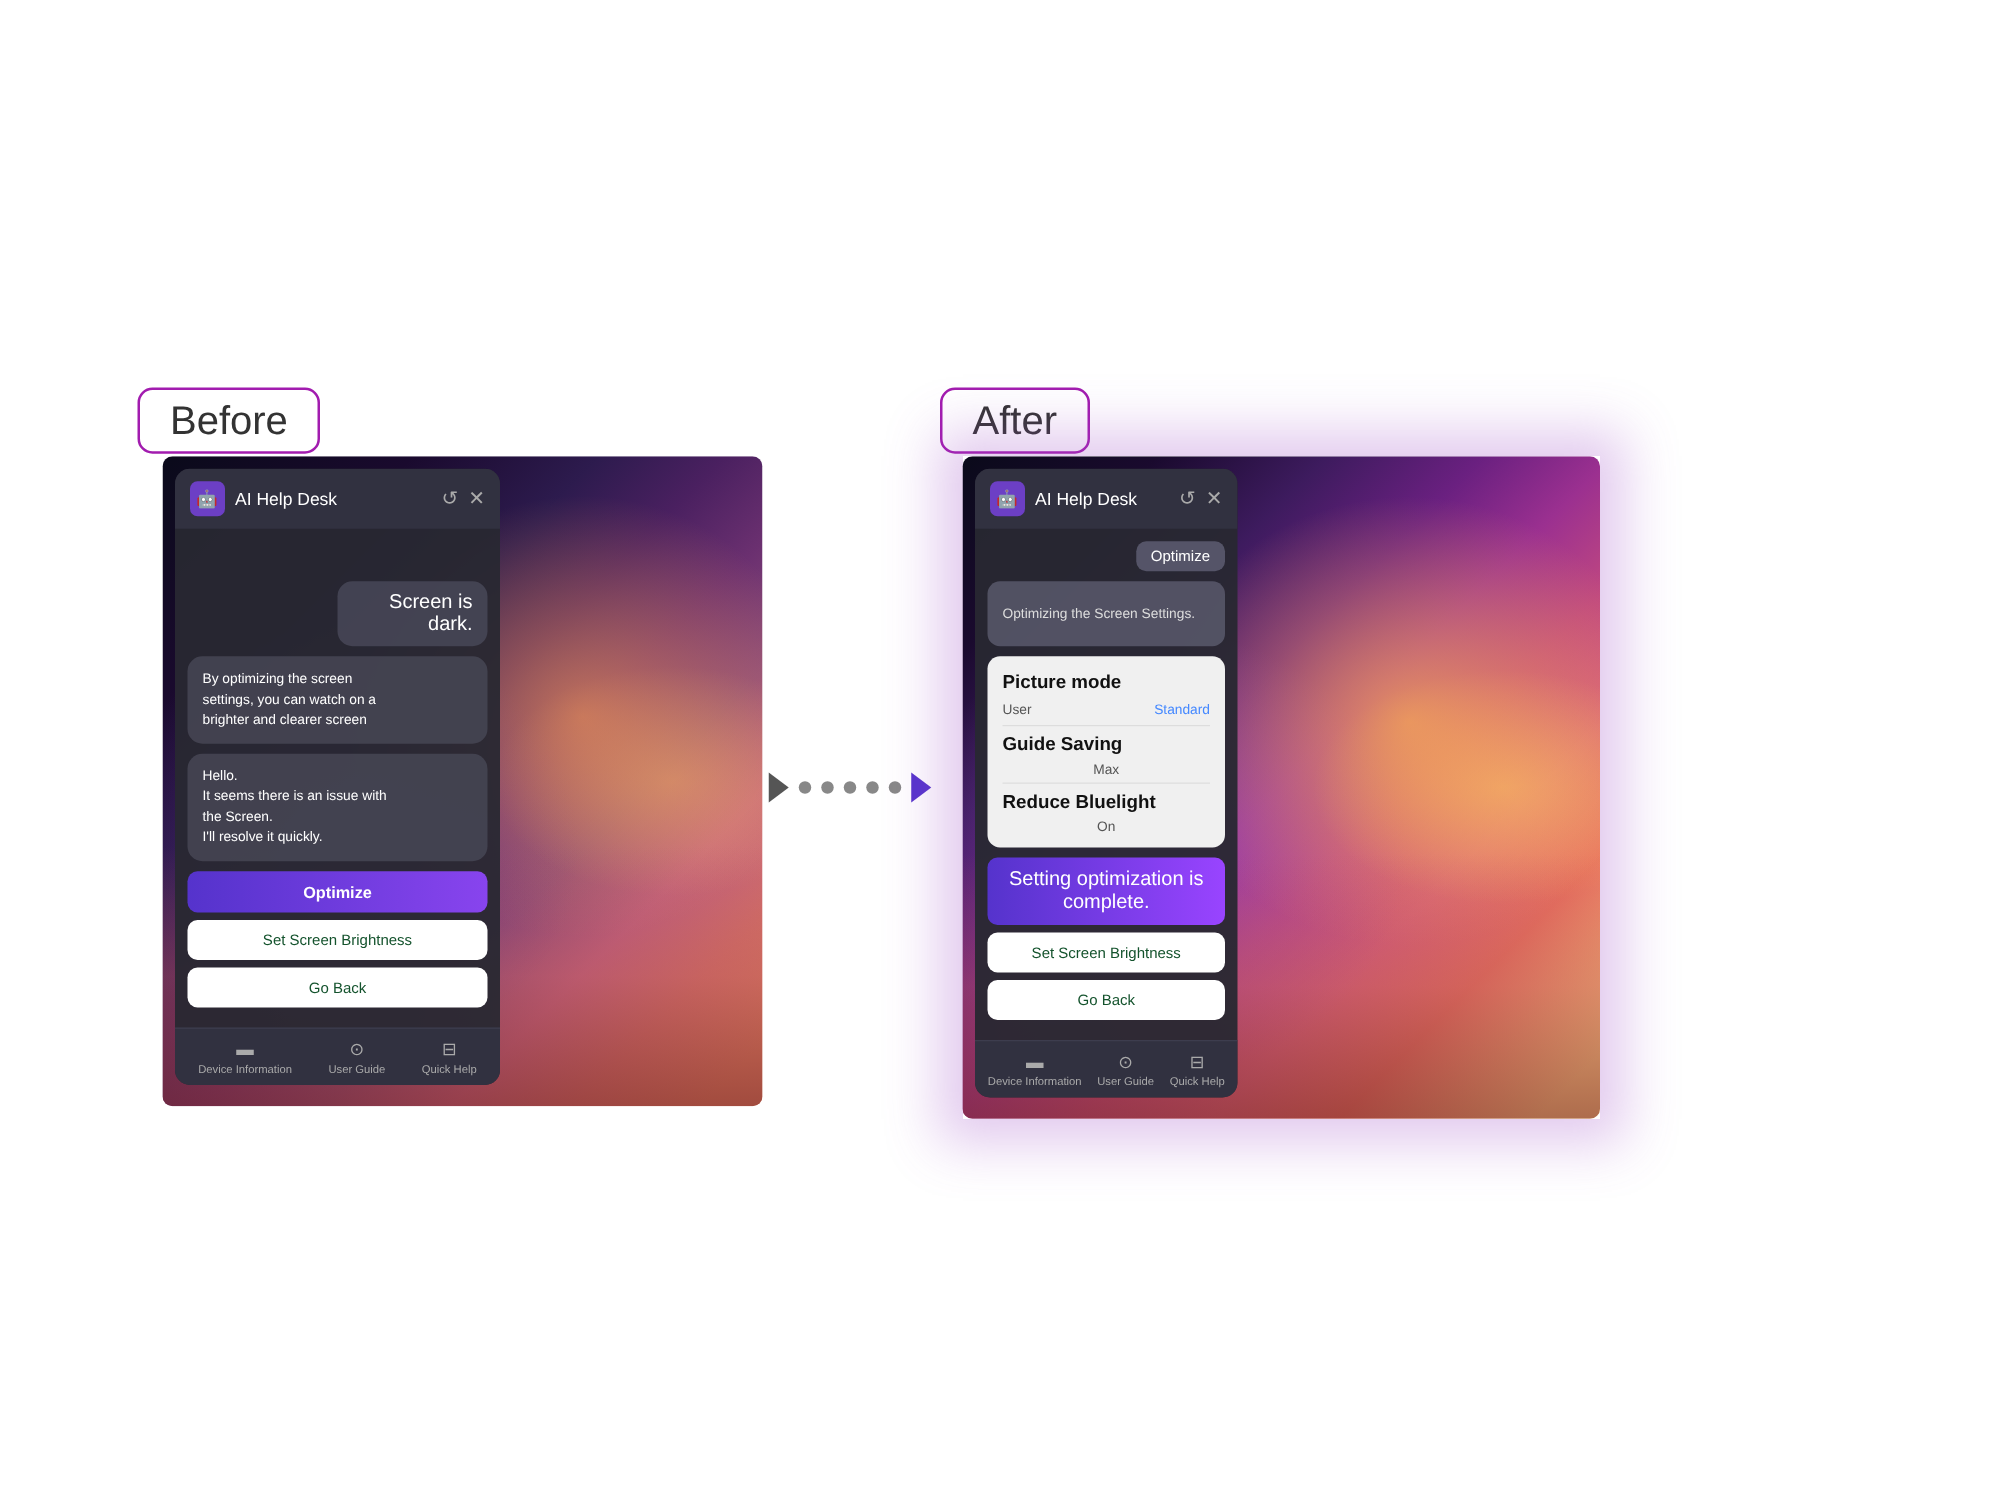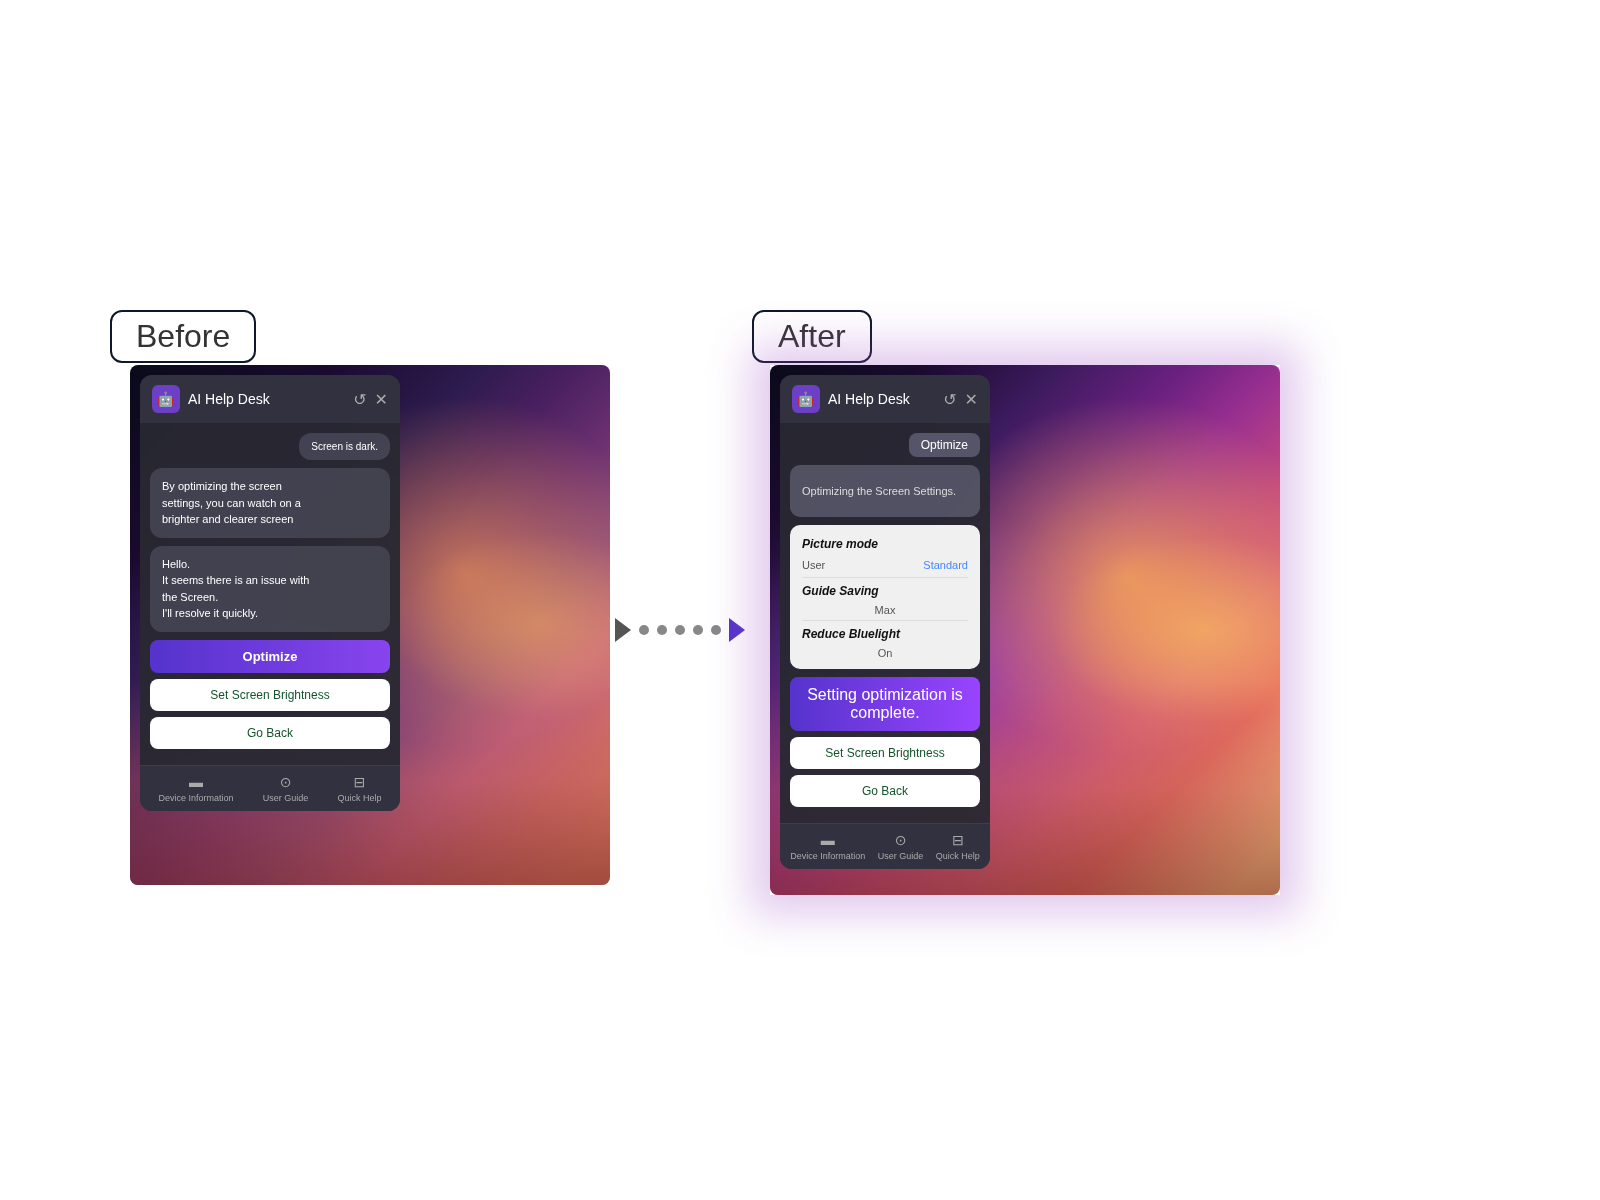--- a/index.html
+++ b/index.html
@@ -23,21 +23,21 @@
       justify-content: center;
     }
 
     
     .label-before, .label-after {
       position: absolute;
       top: 310px;
       font-size: 32px;
       font-weight: 400;
       color: #333;
-      border: 2px solid #0f172a;
+      border: 2px solid #a21caf;
       border-radius: 12px;
       padding: 6px 24px;
       background: #fff;
     }
     .label-before { left: 110px; }
     .label-after { left: 752px; }
 
     
     .tv-container {
       position: absolute;
@@ -139,26 +139,27 @@
     .panel-body {
       padding: 10px;
     }
 
     
     .bubble-user {
       background: rgba(70, 70, 85, 0.9);
       color: #fff;
       border-radius: 12px;
       padding: 8px 12px;
-      font-size: 10px;
+      font-size: 16px;
       text-align: right;
       margin-bottom: 8px;
       margin-left: auto;
       width: fit-content;
       max-width: 120px;
+      margin-top: 32px;
     }
 
     
     .bubble-ai {
       background: rgba(70, 70, 85, 0.85);
       color: #fff;
       border-radius: 12px;
       padding: 10px 12px;
       font-size: 11px;
       line-height: 1.5;
@@ -189,22 +190,21 @@
     .settings-box .setting-row {
       display: flex;
       justify-content: space-between;
       align-items: center;
       padding: 4px 0;
     }
 
     .settings-box .setting-label {
       font-weight: 700;
       color: #111;
-      font-size: 12px;
-      font-style: italic;
+      font-size: 15px;
     }
 
     .settings-box .setting-value {
       font-size: 11px;
       color: #555;
     }
 
     .settings-box .setting-value-blue {
       font-size: 11px;
       color: #4488ff;

